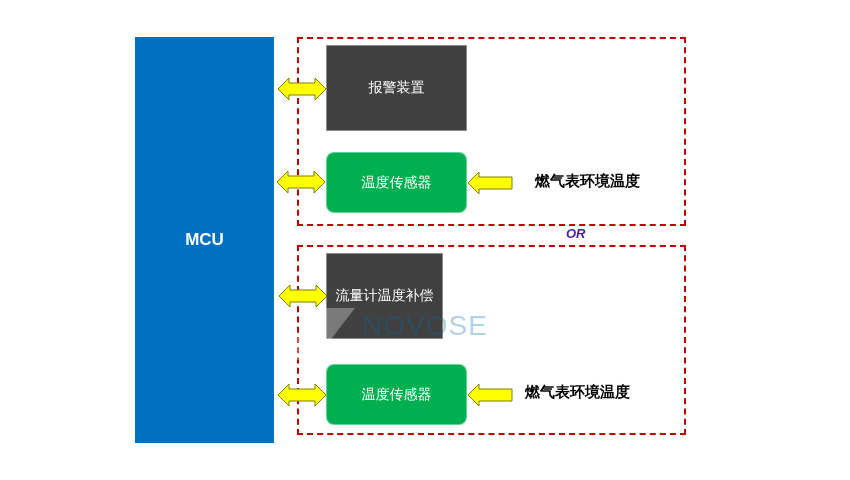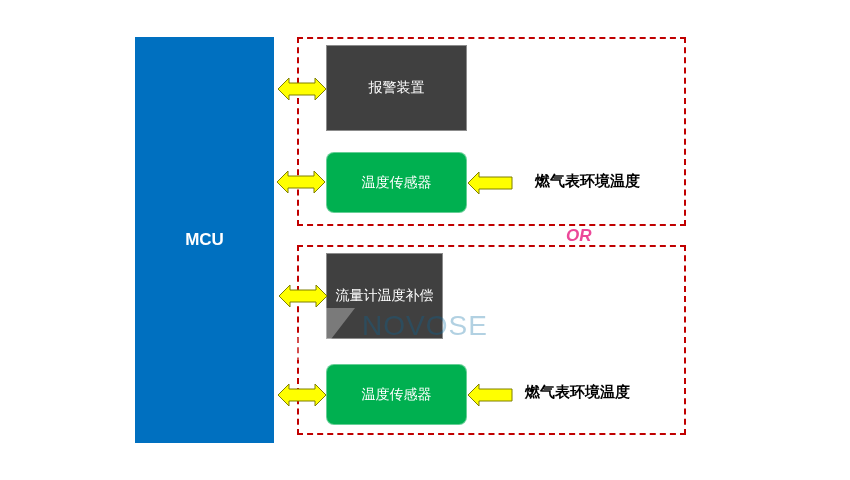--- a/index.html
+++ b/index.html
@@ -16,22 +16,22 @@
          font-size: 14px; box-sizing: border-box; border: 1px solid rgba(255,255,255,0.4); overflow: hidden; }
   .blue { background: #404040; }
   .green { background: #00b050; border-radius: 8px; }
   .b1 { left: 326px; top: 45px; width: 141px; height: 86px; }
   .s1 { left: 326px; top: 152px; width: 141px; height: 61px; }
   .b2 { left: 326px; top: 253px; width: 117px; height: 86px; }
   .s2 { left: 326px; top: 364px; width: 141px; height: 61px; }
   .ext { color: #000000; font-size: 15px; font-weight: bold; }
   .e1 { left: 535px; top: 172px; }
   .e2 { left: 525px; top: 383px; }
-  .or { left: 566px; top: 226px; color: #ec4899; font-family: "Liberation Sans", sans-serif;
-        font-style: italic; font-weight: bold; font-size: 17px; }
+  .or { left: 566px; top: 226px; color: #4c1d95; font-family: "Liberation Sans", sans-serif;
+        font-style: italic; font-weight: bold; font-size: 13px; }
   .arrow { position: absolute; }
   .watermark { left: 270px; top: 300px; opacity: 0.3; pointer-events: none; }
   .wm-text { color: #0369a1; font-family: "Liberation Sans", sans-serif; font-size: 28px; font-weight: normal; letter-spacing: 1px; }
 </style>
 </head>
 <body>
 
 <div class="abs mcu">
   <span class="mcu-label">MCU</span>
 </div>

